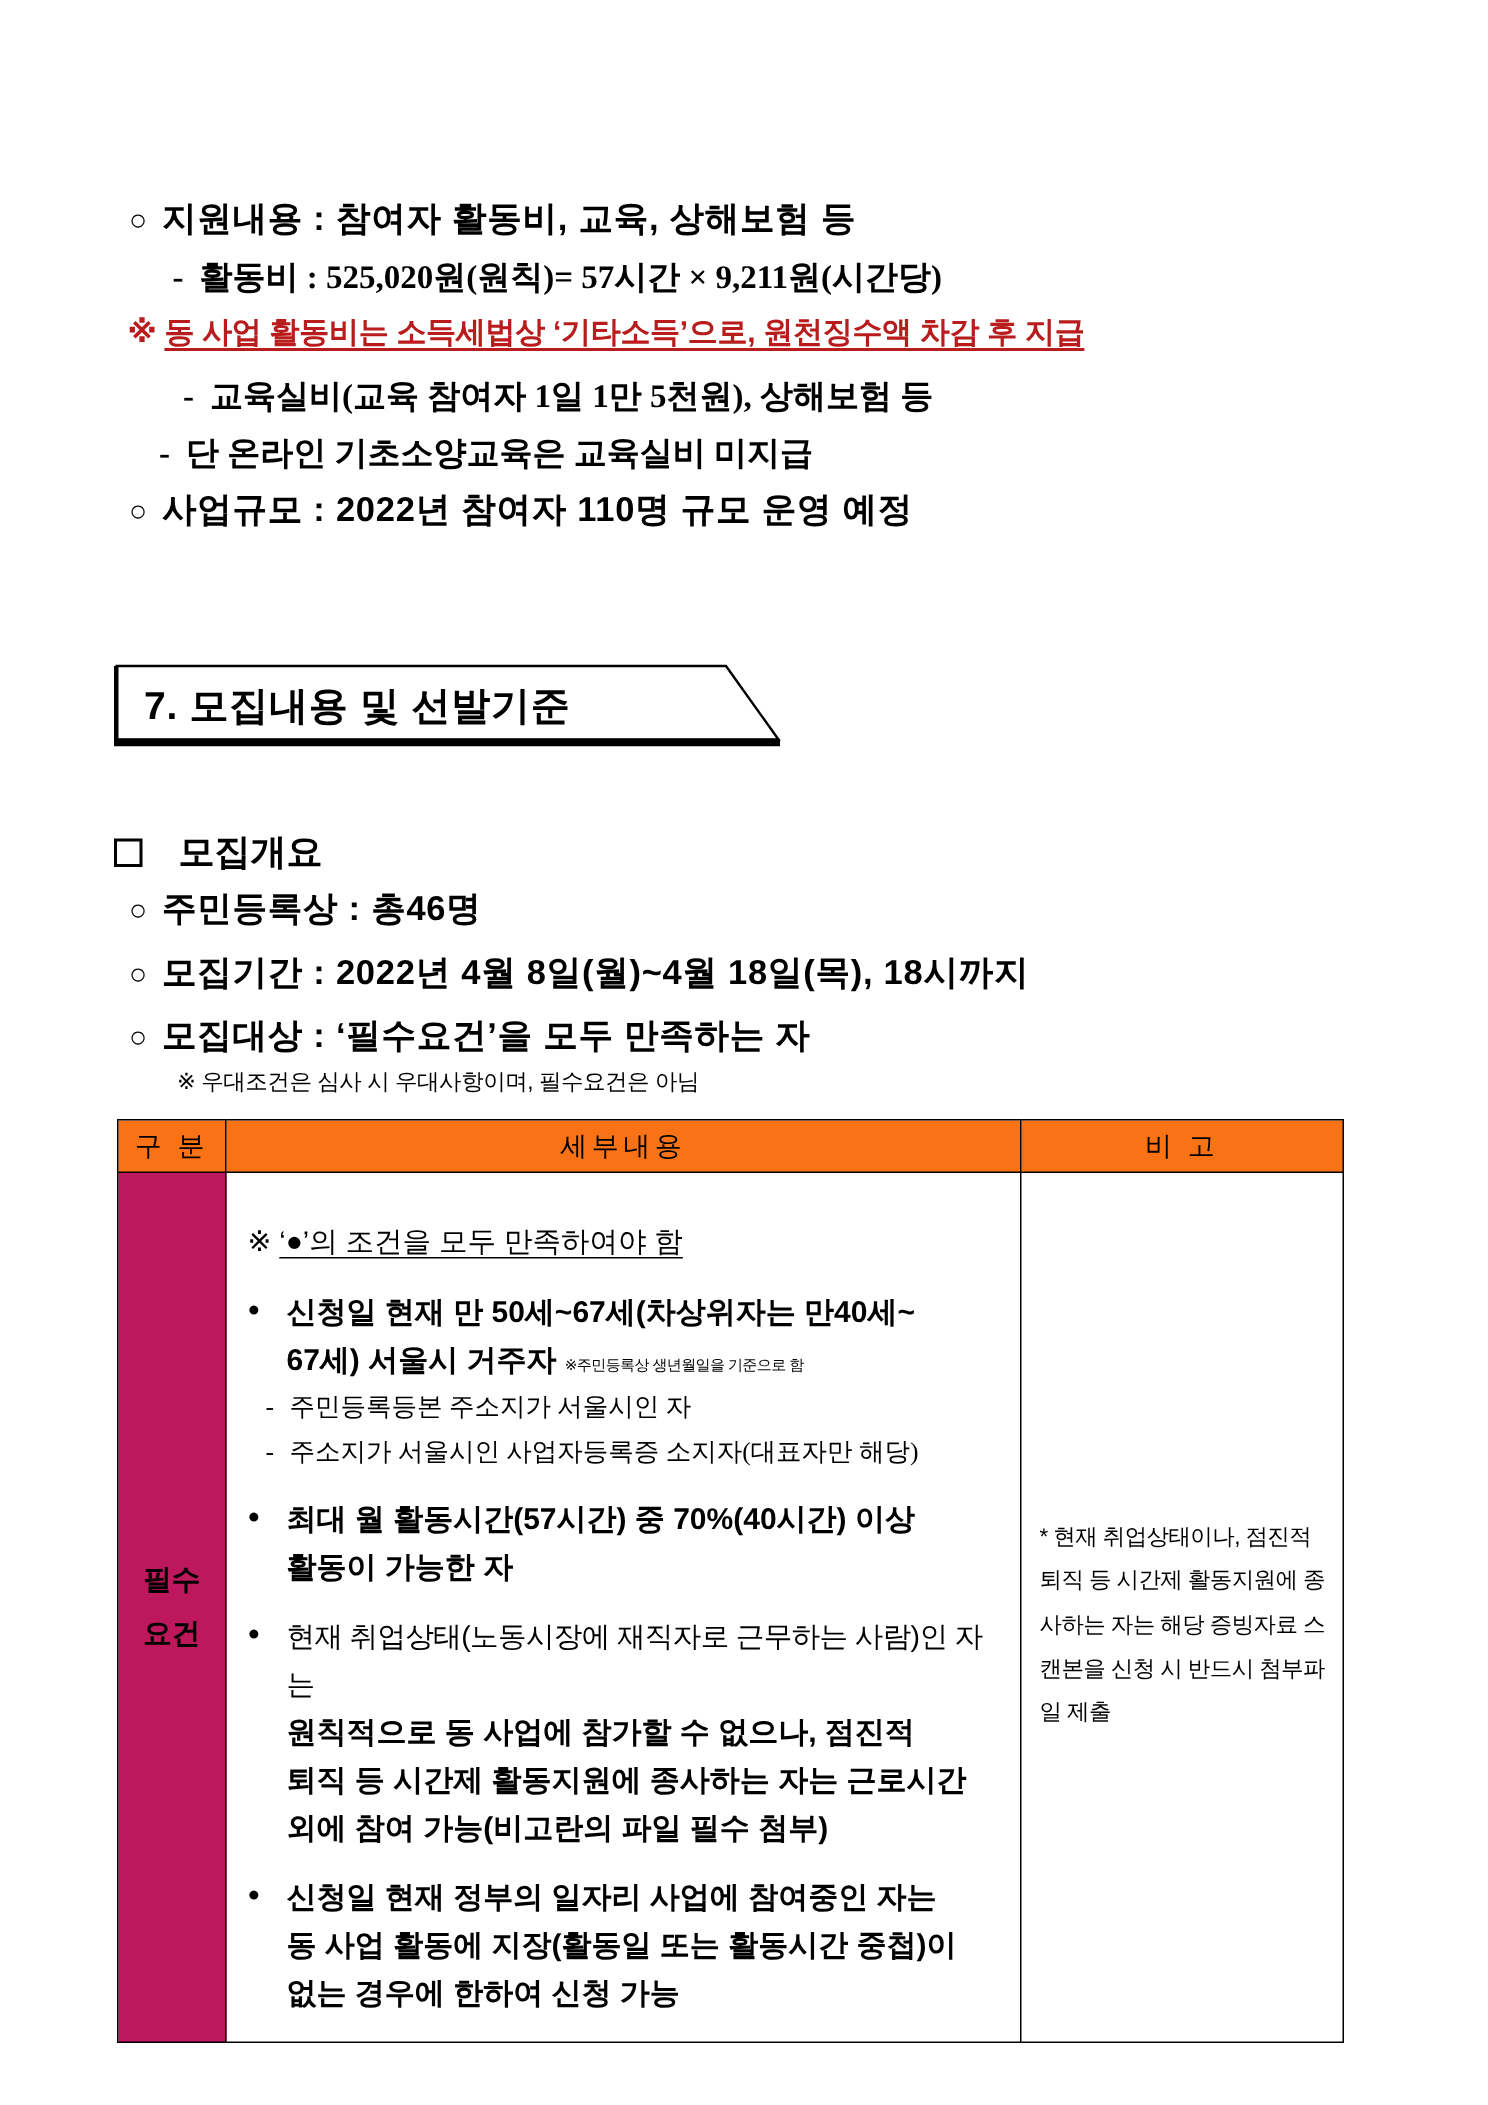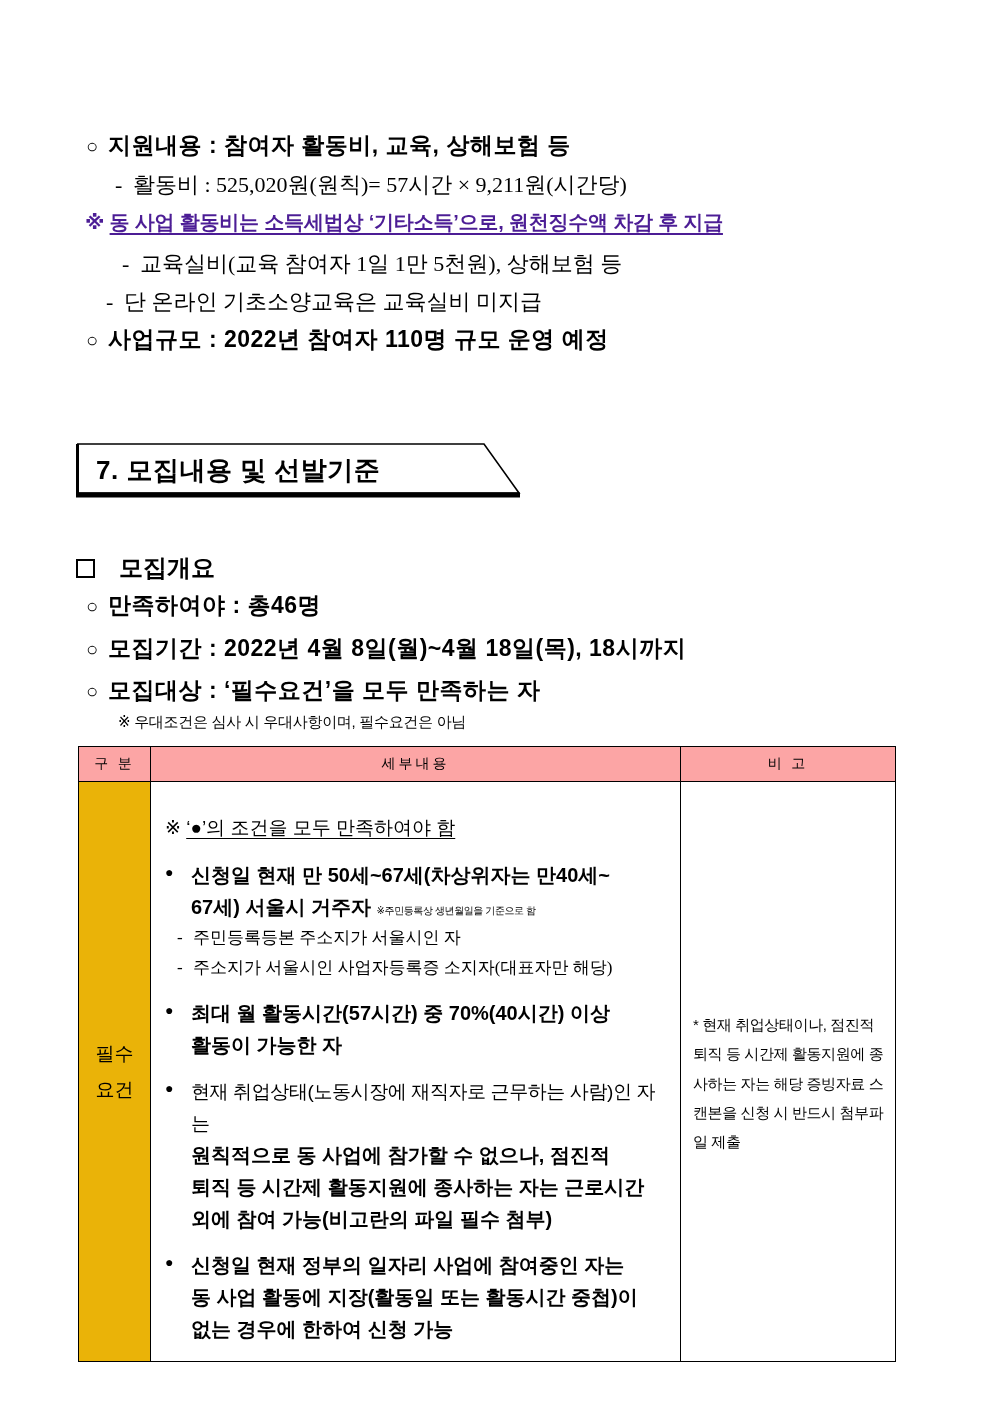--- a/index.html
+++ b/index.html
@@ -34,31 +34,31 @@
     font-size: 20px;
     font-weight: normal;
   }
   .lvl1 {
     font-size: 23px;
     font-weight: bold;
     letter-spacing: 0.5px;
   }
   .lvl2 {
     font-size: 22px;
-    font-weight: normal;
+    font-weight: bold;
     font-family: "Liberation Serif", "DejaVu Serif", serif;
   }
   .dash {
     display: inline-block;
     width: 18px;
   }
   .redline {
     font-size: 20px;
     font-weight: bold;
-    color: #4c1d95;
+    color: #b91c1c;
     letter-spacing: -0.2px;
   }
   .redline .uline {
     text-decoration: underline;
     text-underline-offset: 4px;
   }
   .sub-note {
     font-size: 15px;
     font-weight: normal;
     letter-spacing: -0.3px;
@@ -109,39 +109,39 @@
     width: 817px;
     border-collapse: collapse;
     table-layout: fixed;
   }
   .tbl td, .tbl th {
     border: 1px solid #000000;
     vertical-align: top;
     padding: 0;
   }
   .tbl thead th {
-    background: #fca5a5;
+    background: #f97316;
     text-align: center;
-    font-size: 14px;
+    font-size: 18px;
     font-weight: normal;
     font-family: "Liberation Serif", "DejaVu Serif", serif;
     height: 34px;
     vertical-align: middle;
     letter-spacing: 3px;
   }
   .col-gubun { width: 72px; }
   .col-detail { width: 530px; }
   .col-bigo  { width: 215px; }
 
   td.gubun-cell {
-    background: #eab308;
+    background: #be185d;
     text-align: center;
     vertical-align: middle;
     font-size: 19px;
-    font-weight: normal;
+    font-weight: bold;
     line-height: 1.9;
   }
   td.detail-cell {
     padding: 14px 10px 16px 14px;
     font-size: 19px;
   }
   td.bigo-cell {
     padding: 0;
     position: relative;
   }
@@ -230,21 +230,21 @@
     </svg>
     <div class="banner-label">7. 모집내용 및 선발기준</div>
   </div>
 
   <div class="sq-heading" style="top:552px;">
     <span class="sq-box"></span>
     <span>모집개요</span>
   </div>
 
   <div class="line lvl1" style="left:86px; top:594px;">
-    <span class="bul-o">○</span><span>만족하여야 : 총46명</span>
+    <span class="bul-o">○</span><span>주민등록상 : 총46명</span>
   </div>
 
   <div class="line lvl1" style="left:86px; top:637px;">
     <span class="bul-o">○</span><span>모집기간 : 2022년 4월 8일(월)~4월 18일(목), 18시까지</span>
   </div>
 
   <div class="line lvl1" style="left:86px; top:679px;">
     <span class="bul-o">○</span><span>모집대상 : ‘필수요건’을 모두 만족하는 자</span>
   </div>
 

